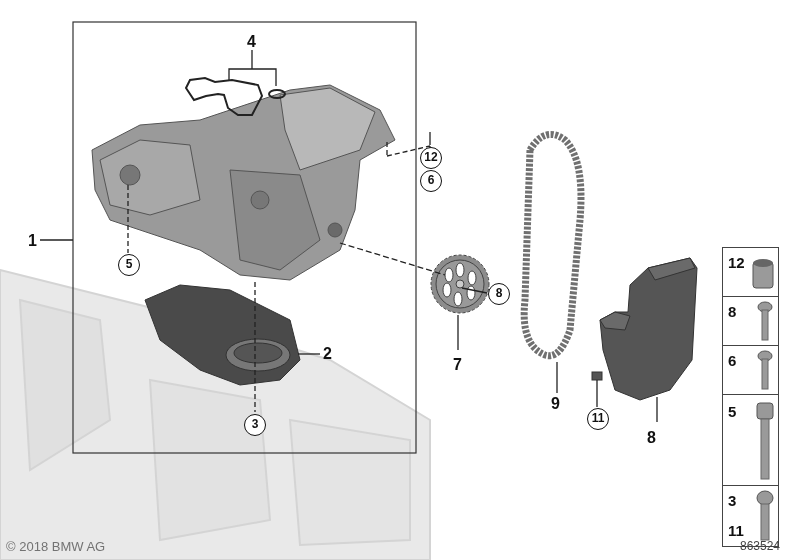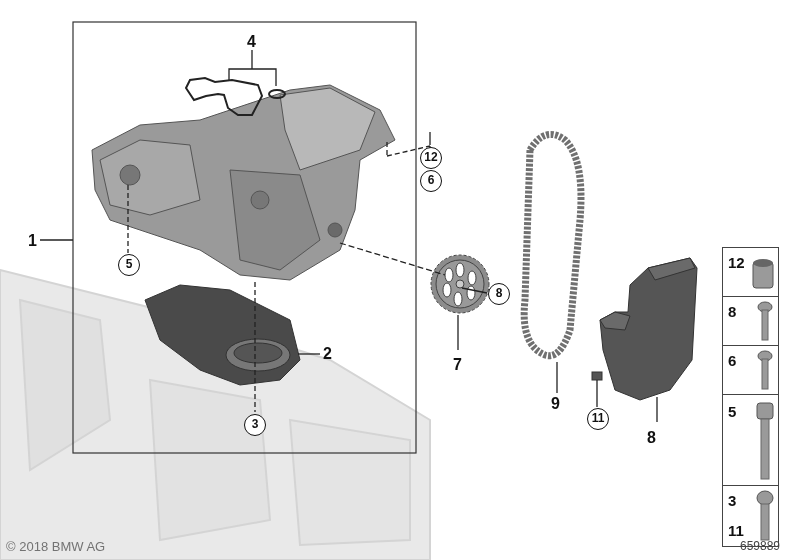--- a/index.html
+++ b/index.html
@@ -135,13 +135,13 @@
     <span class="lbl" style="top:6px;">3</span>
     <span class="lbl" style="top:36px;">11</span>
     <svg width="57" height="60">
       <ellipse cx="42" cy="12" rx="8" ry="7" fill="#999" stroke="#555"></ellipse>
       <rect x="38" y="18" width="8" height="36" fill="#9a9a9a" stroke="#666"></rect>
     </svg>
   </div>
 </div>
 
 <div class="copyright">© 2018 BMW AG</div>
-<div class="imgid">659889</div>
+<div class="imgid">863524</div>
 
 </body></html>

